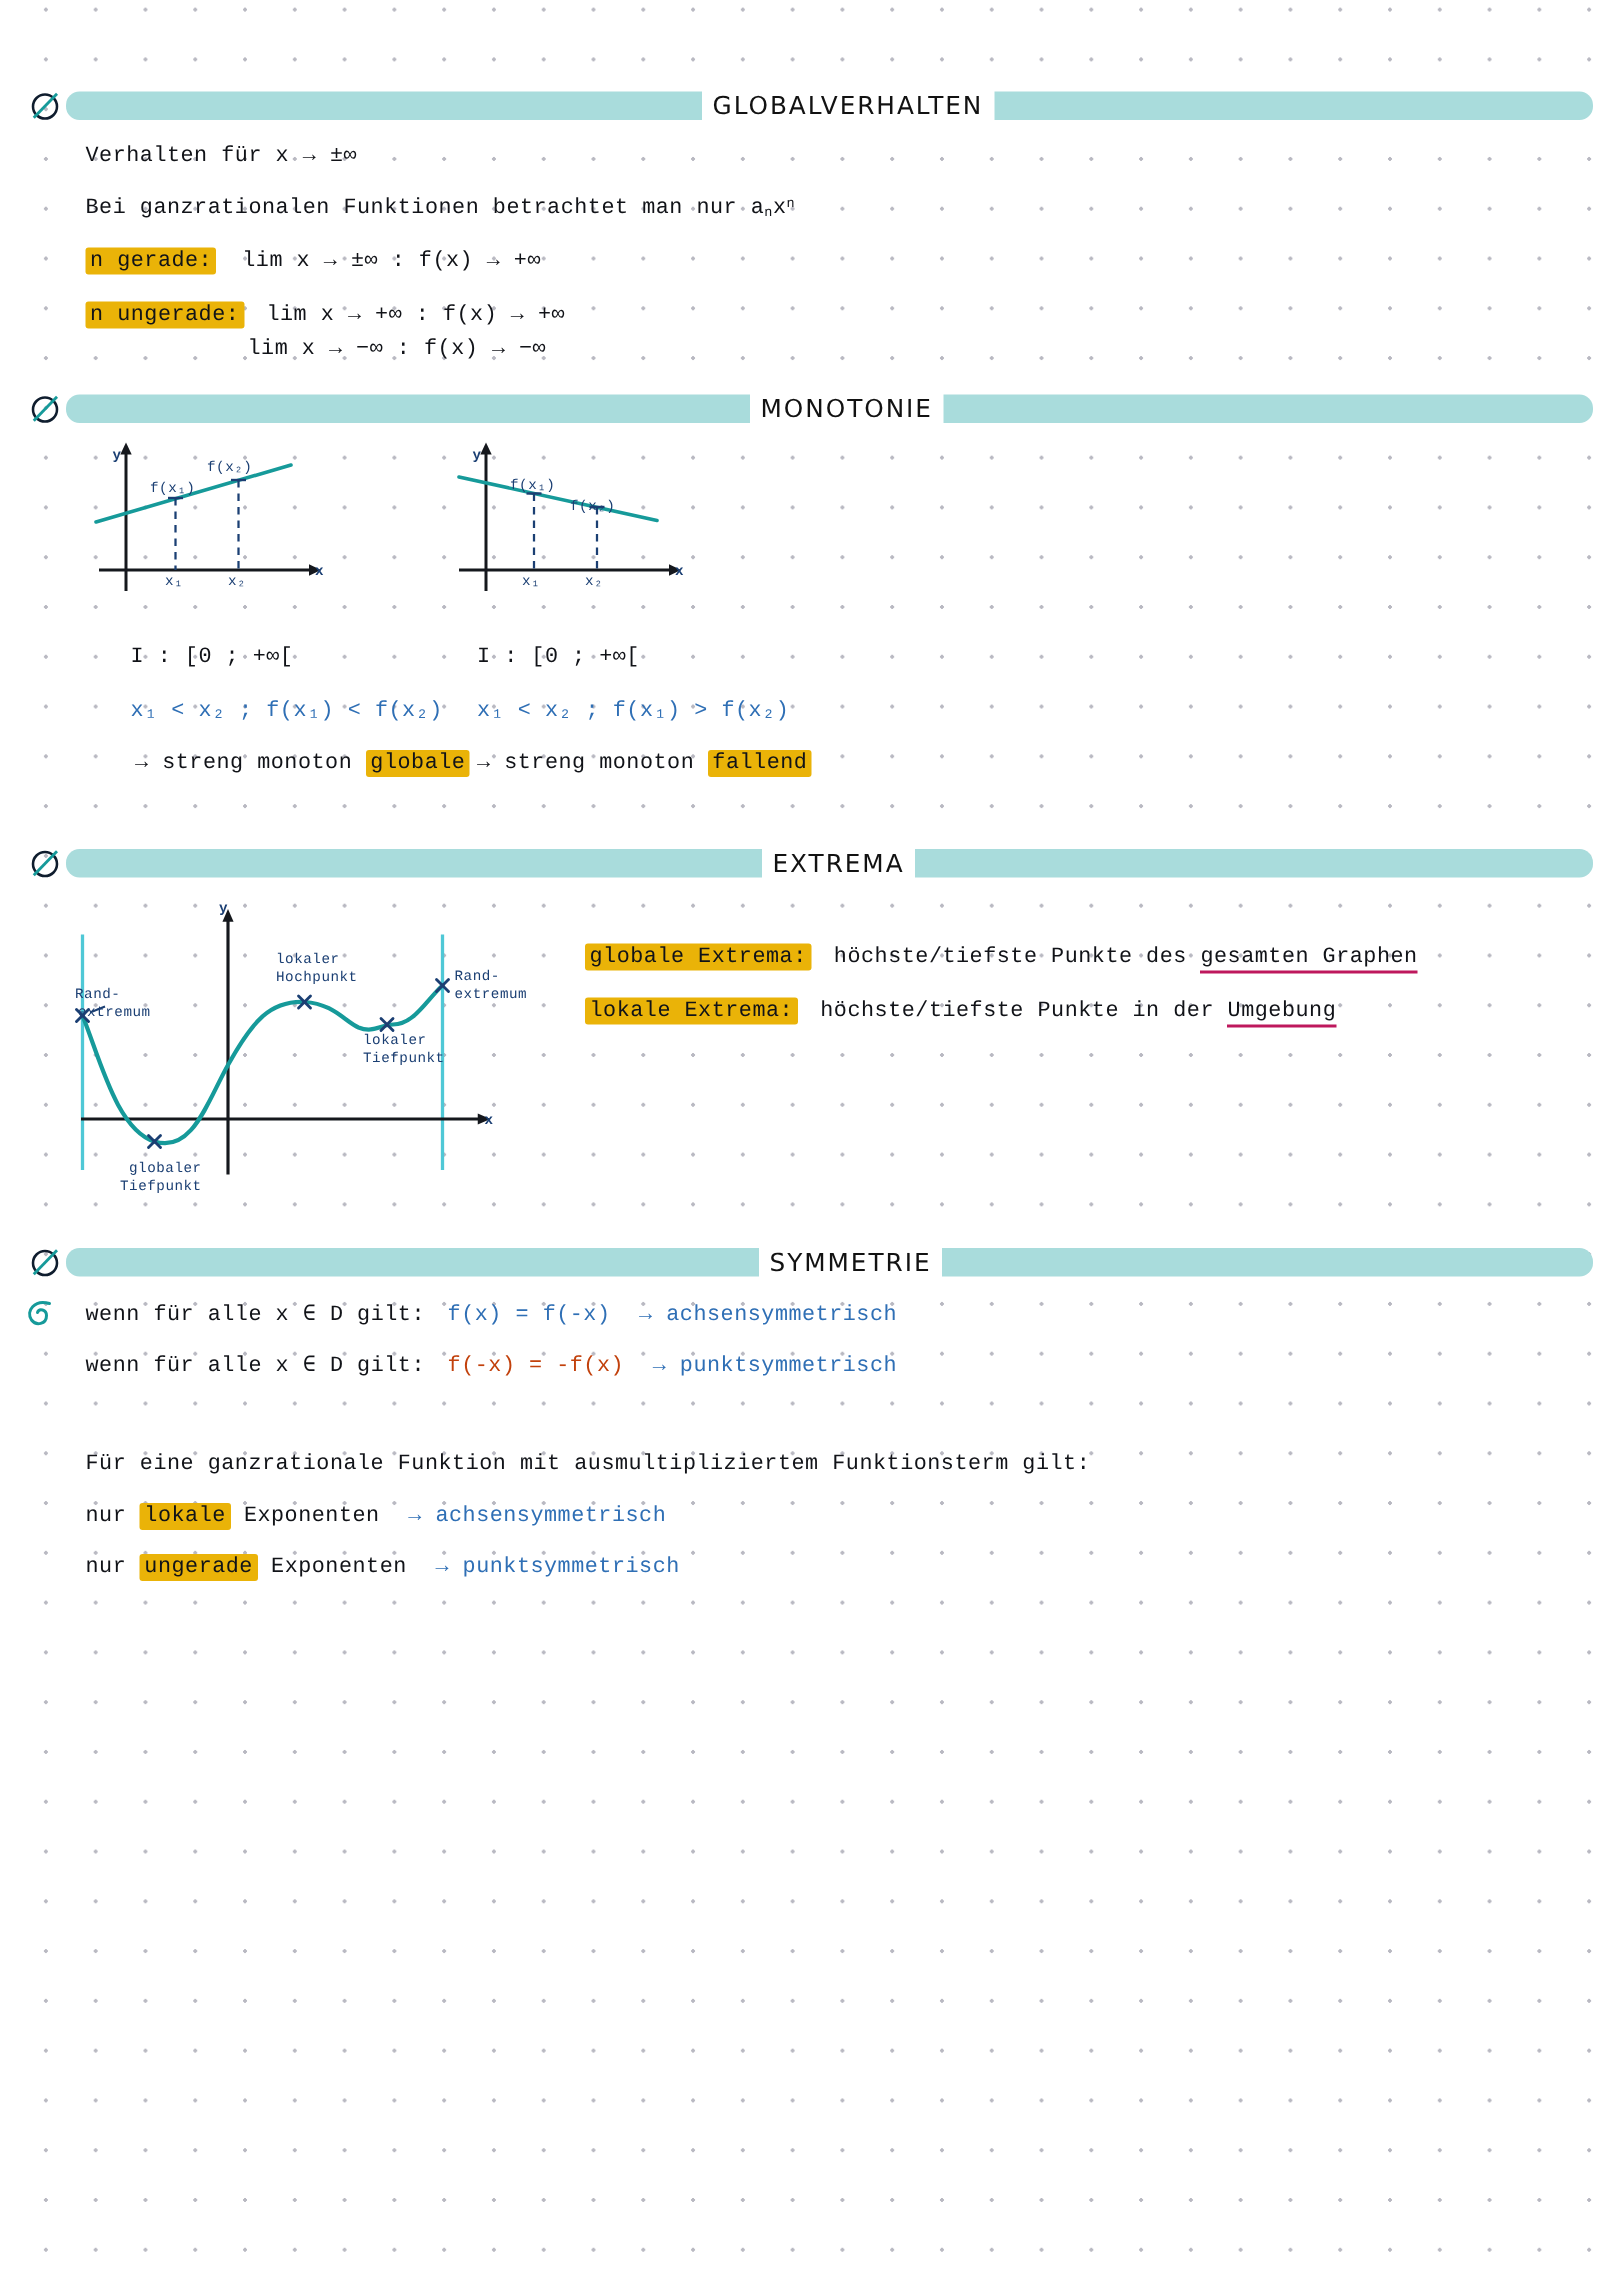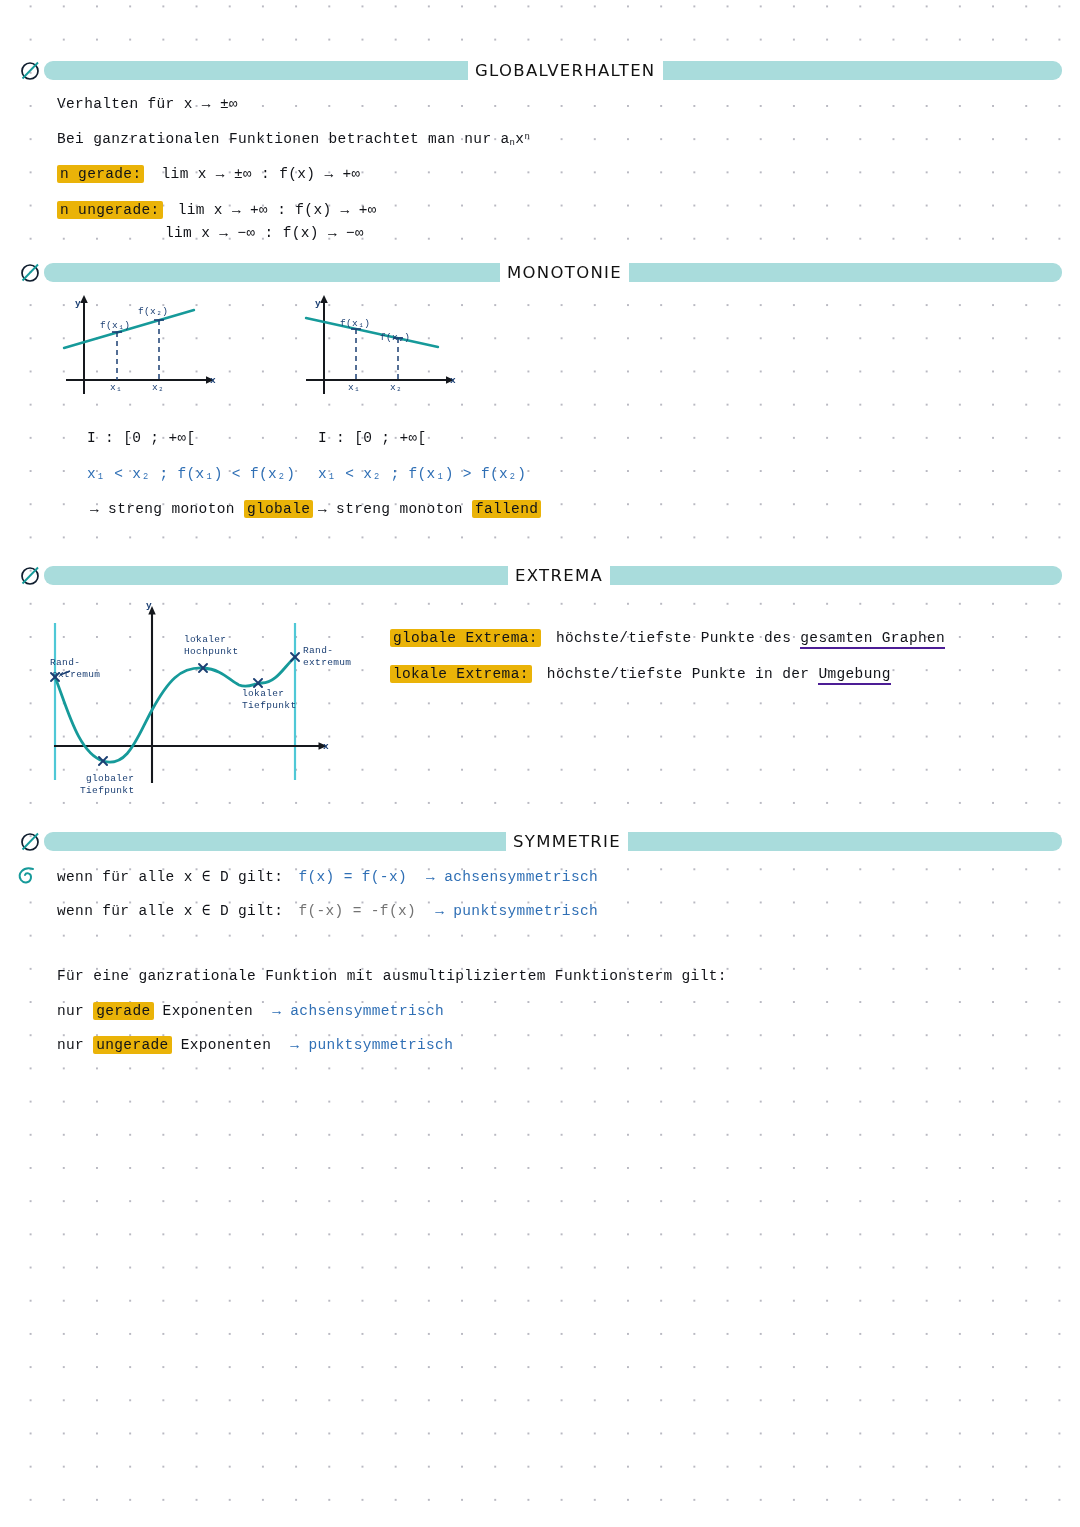--- a/index.html
+++ b/index.html
@@ -56,21 +56,21 @@
   .hw.dblue{color:#1b3f73;}
   .hw.tiny{font-size:9.5px;}
   .hw sub{font-size:.62em;vertical-align:-0.25em;}
   .hw sup{font-size:.62em;vertical-align:.45em;}
 
   .hl{
     background:#eab308;
     padding:1px 3px;border-radius:2px;
   }
   .ul-teal{
-    border-bottom:2px solid #4c1d95;
+    border-bottom:2px solid #be185d;
     padding-bottom:1px;
     margin-top:29px;
   }
 
   .fig{position:absolute;}
 </style>
 </head>
 <body>
 
 <div id="dotgrid"></div>
@@ -245,29 +245,29 @@
   </svg>
 
   <div class="hw" style="left:57px;top:868px;">
     <span>wenn für alle x ∈ D gilt:</span>
     <span class="blue" style="margin-left:6px;color:#2f6fb5;">f(x) = f(-x)</span>
     <span class="blue" style="margin-left:10px;color:#2f6fb5;">→ achsensymmetrisch</span>
   </div>
 
   <div class="hw" style="left:57px;top:902px;">
     <span>wenn für alle x ∈ D gilt:</span>
-    <span class="blue" style="margin-left:6px;color:#737373;">f(-x) = -f(x)</span>
+    <span class="blue" style="margin-left:6px;color:#c2410c;">f(-x) = -f(x)</span>
     <span class="blue" style="margin-left:10px;color:#2f6fb5;">→ punktsymmetrisch</span>
   </div>
 
   <div class="hw" style="left:57px;top:968px;">Für eine ganzrationale Funktion mit ausmultipliziertem Funktionsterm gilt:</div>
 
   <div class="hw" style="left:57px;top:1003px;">
     <span>nur</span>
-    <span class="hl">gerade</span>
+    <span class="hl">lokale</span>
     <span>Exponenten</span>
     <span class="blue" style="margin-left:10px;color:#2f6fb5;">→ achsensymmetrisch</span>
   </div>
 
   <div class="hw" style="left:57px;top:1037px;">
     <span>nur</span>
     <span class="hl">ungerade</span>
     <span>Exponenten</span>
     <span class="blue" style="margin-left:10px;color:#2f6fb5;">→ punktsymmetrisch</span>
   </div>

